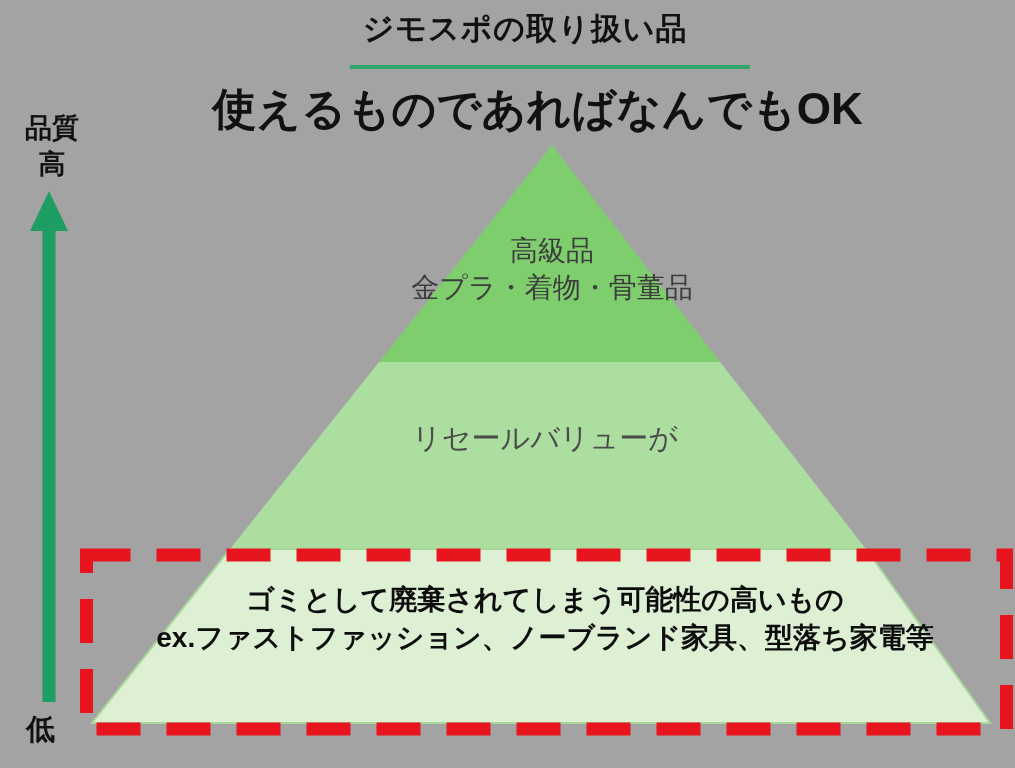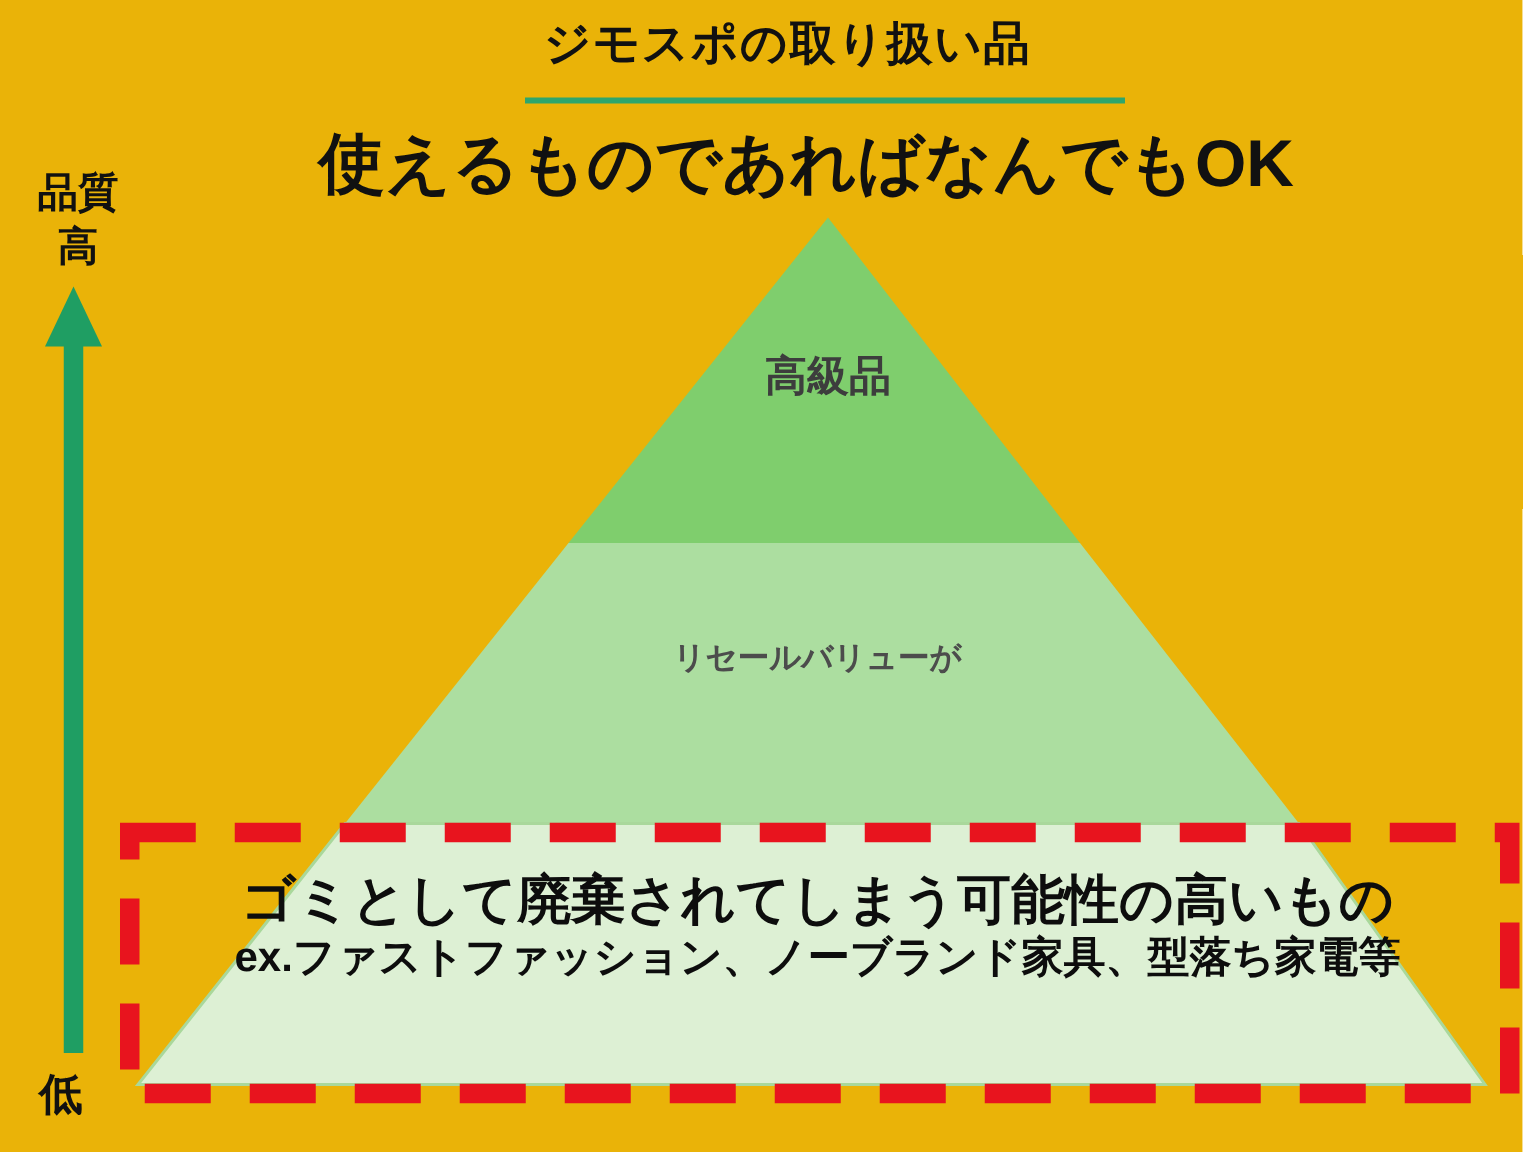--- a/index.html
+++ b/index.html
@@ -4,21 +4,21 @@
 <style>
   html, body {
     margin: 0;
     padding: 0;
     background: #ffffff;
   }
   .stage {
     position: relative;
     width: 1015px;
     height: 768px;
-    background: #eab308;
+    background: #a3a3a3;
     overflow: hidden;
     font-family: "Liberation Sans", "DejaVu Sans", sans-serif;
     color: #111111;
   }
   .layer-svg {
     position: absolute;
     left: 0;
     top: 0;
     width: 1015px;
     height: 768px;
@@ -58,47 +58,46 @@
   }
   .low-label {
     left: 26px;
     top: 710px;
     font-size: 29px;
     font-weight: bold;
   }
   .tier-label {
     text-align: center;
     white-space: normal;
-    font-weight: bold;
   }
   .tier-top-label {
     left: 302px;
     width: 500px;
     top: 232px;
     font-size: 28px;
     line-height: 37px;
     color: #3d3d3d;
   }
   .tier-middle-label {
     left: 295px;
     width: 500px;
     top: 419px;
-    font-size: 21px;
+    font-size: 29px;
     line-height: 39px;
     color: #4c4c4c;
   }
   .tier-bottom-label {
     left: 95px;
     width: 900px;
     top: 582px;
     color: #0d0d0d;
     font-weight: bold;
   }
   .tier-bottom-label .big-line {
-    font-size: 36px;
+    font-size: 28px;
     line-height: 36px;
   }
   .tier-bottom-label .small-line {
     font-size: 28px;
     line-height: 30px;
     margin-top: 5px;
   }
 </style>
 </head>
 <body>
@@ -123,20 +122,21 @@
   <div class="txt page-subtitle">使えるものであればなんでもOK</div>
 
   <div class="txt quality-label">
     <div>品質</div>
     <div>高</div>
   </div>
   <div class="txt low-label">低</div>
 
   <div class="txt tier-label tier-top-label">
     <div>高級品</div>
+    <div>金プラ・着物・骨董品</div>
   </div>
 
   <div class="txt tier-label tier-middle-label">
     <div>リセールバリューが</div>
   </div>
 
   <div class="txt tier-label tier-bottom-label">
     <div class="big-line">ゴミとして廃棄されてしまう可能性の高いもの</div>
     <div class="small-line">ex.ファストファッション、ノーブランド家具、型落ち家電等</div>
   </div>

